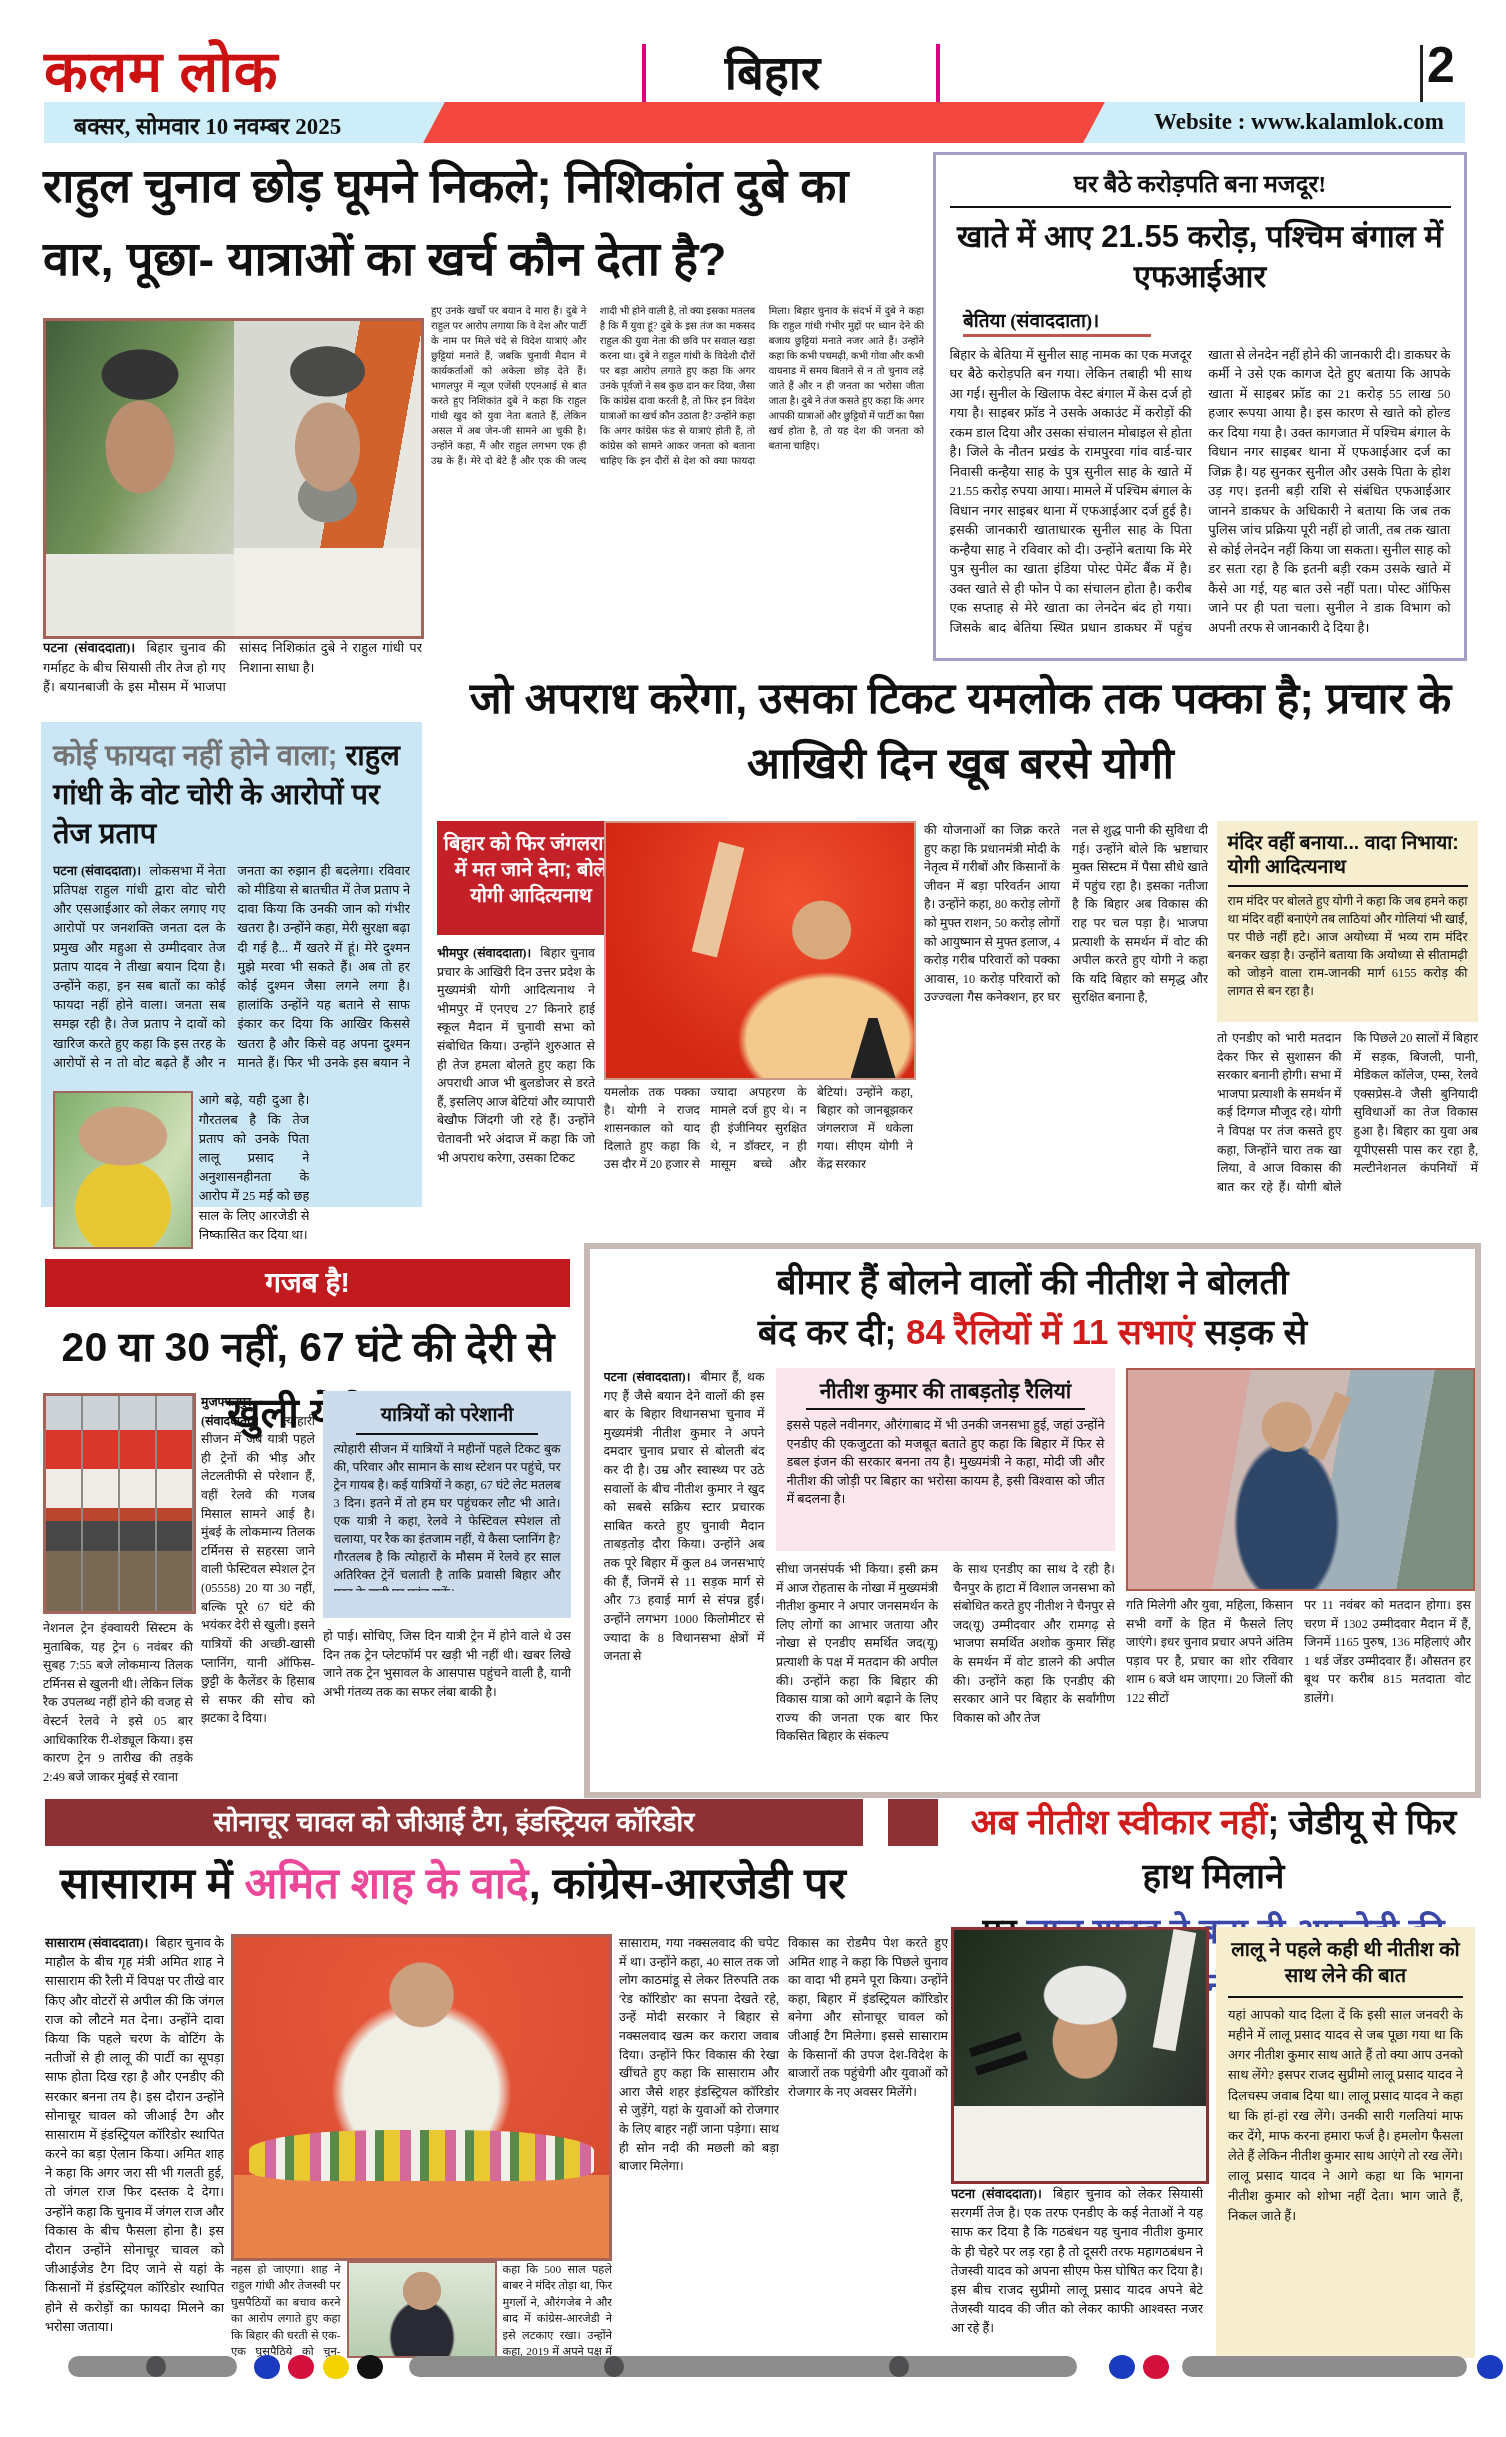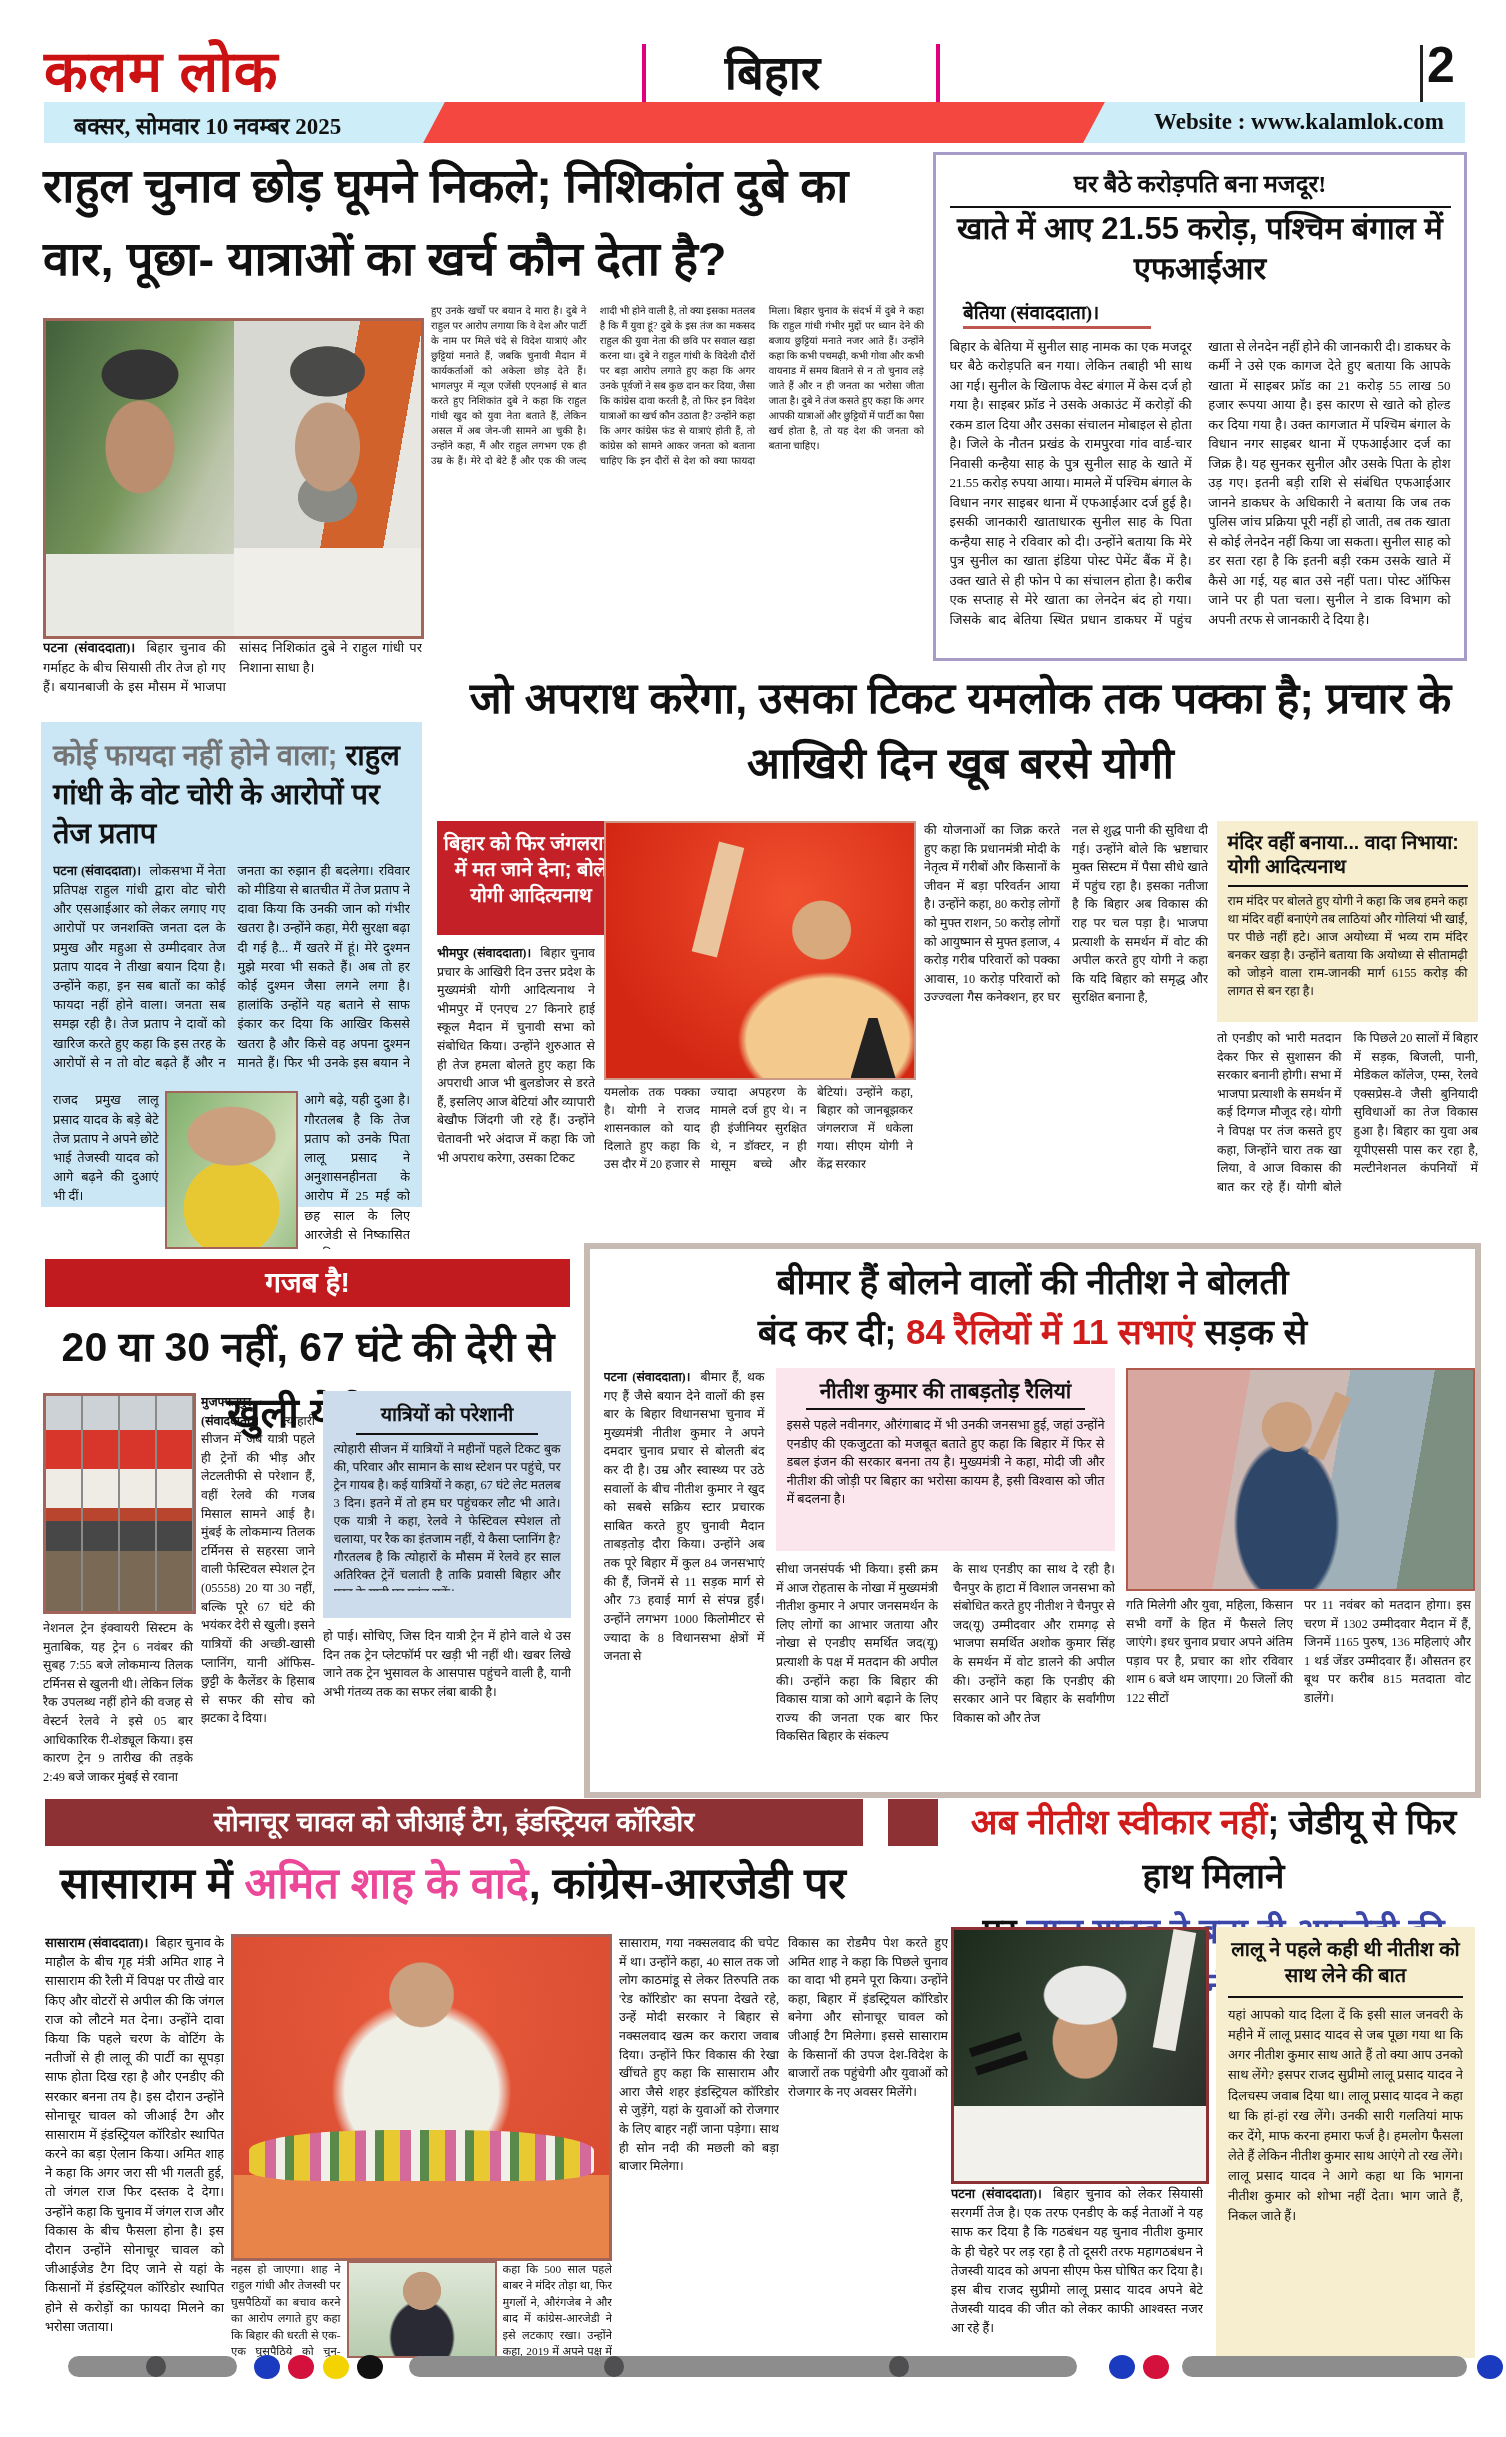--- a/index.html
+++ b/index.html
@@ -37,21 +37,21 @@
      radial-gradient(ellipse 33px 45px at 50% 40%,#c09a7e 97%,transparent),
      radial-gradient(ellipse 30px 25.5px at 50% 56%,#8b8b85 97%,transparent),
      linear-gradient(to top,#efeee8 0 28%,transparent 28%),
      linear-gradient(100deg,#d8d8d2 0 52%,#d2622c 52% 78%,#e8e6e0 78%);}
   #lead-cols{left:431px;top:303px;width:493px;height:347px;column-count:3;column-gap:13.5px;font-size:10px;}
   #lead-under{left:43px;top:638px;width:379px;height:78px;column-count:2;column-gap:13.5px;font-size:13px;}
 
   
   #fir-box{left:933px;top:152px;width:534px;height:509px;border:3.8px solid #a79cc8;background:#fff;padding:10.5px 13.5px;box-sizing:border-box;}
   #fir-kicker{font-size:24px;text-align:center;font-weight:bold;border-bottom:2.3px solid #111;padding-bottom:7.5px;}
-  #fir-headline{font-size:31px;text-align:center;margin-top:1px;line-height:1.3;}
+  #fir-headline{font-size:31px;text-align:center;margin-top:9px;line-height:1.3;}
   #fir-byline{font-size:19px;font-weight:bold;margin:9px 0 1.5px 13.5px;}
   #fir-rule{width:188px;height:3px;background:#c0574f;margin-left:13.5px;margin-bottom:7.5px;}
   #fir-body{column-count:2;column-gap:16.5px;font-size:13px;height:299px;}
 
   
   #tp-box{left:41px;top:722px;width:381px;height:485px;background:#cbe7f6;padding:13.5px 12px;box-sizing:border-box;}
   #tp-headline{font-size:29px;line-height:1.35;}
   #tp-headline .b1{color:#737373;} #tp-headline .b2{color:#111;}
   #tp-body{column-count:2;column-gap:12px;font-size:12.8px;height:225px;margin-top:9px;}
   #tp-foot{display:flex;gap:6px;margin-top:4.5px;height:158px;}
@@ -195,21 +195,20 @@
 
   <div class="abs" id="tp-box">
     <div class="hl" id="tp-headline">
       <span class="b1">कोई फायदा नहीं होने वाला;</span><span class="b2"> राहुल गांधी के वोट चोरी के आरोपों पर तेज प्रताप</span>
     </div>
     <div class="col jt" id="tp-body">
       <span class="byline">पटना (संवाददाता)।</span>
       <span>लोकसभा में नेता प्रतिपक्ष राहुल गांधी द्वारा वोट चोरी और एसआईआर को लेकर लगाए गए आरोपों पर जनशक्ति जनता दल के प्रमुख और महुआ से उम्मीदवार तेज प्रताप यादव ने तीखा बयान दिया है। उन्होंने कहा, इन सब बातों का कोई फायदा नहीं होने वाला। जनता सब समझ रही है। तेज प्रताप ने दावों को खारिज करते हुए कहा कि इस तरह के आरोपों से न तो वोट बढ़ते हैं और न जनता का रुझान ही बदलेगा। रविवार को मीडिया से बातचीत में तेज प्रताप ने दावा किया कि उनकी जान को गंभीर खतरा है। उन्होंने कहा, मेरी सुरक्षा बढ़ा दी गई है... मैं खतरे में हूं। मेरे दुश्मन मुझे मरवा भी सकते हैं। अब तो हर कोई दुश्मन जैसा लगने लगा है। हालांकि उन्होंने यह बताने से साफ इंकार कर दिया कि आखिर किससे खतरा है और किसे वह अपना दुश्मन मानते हैं। फिर भी उनके इस बयान ने राजनीतिक हलकों में नई चर्चा छेड़ दी है।</span>
     </div>
     <div id="tp-foot">
-      <div class="side jt">राजद प्रमुख लालू प्रसाद यादव के बड़े बेटे तेज प्रताप ने अपने छोटे भाई तेजस्वी यादव को आगे बढ़ने की दुआएं भी दीं।</div>
       <div id="ph-tejpratap"></div>
       <div class="side jt">आगे बढ़े, यही दुआ है। गौरतलब है कि तेज प्रताप को उनके पिता लालू प्रसाद ने अनुशासनहीनता के आरोप में 25 मई को छह साल के लिए आरजेडी से निष्कासित कर दिया था।</div>
     </div>
   </div>
 
   <div class="abs hl" id="yg-headline">जो अपराध करेगा, उसका टिकट यमलोक तक पक्का है; प्रचार के आखिरी दिन खूब बरसे योगी</div>
   <div class="abs" id="yg-redbox">बिहार को फिर जंगलराज में मत जाने देना; बोले योगी आदित्यनाथ</div>
   <div class="abs col jt" id="yg-col-left">
     <span class="byline">भीमपुर (संवाददाता)।</span>
     <span>बिहार चुनाव प्रचार के आखिरी दिन उत्तर प्रदेश के मुख्यमंत्री योगी आदित्यनाथ ने भीमपुर में एनएच 27 किनारे हाई स्कूल मैदान में चुनावी सभा को संबोधित किया। उन्होंने शुरुआत से ही तेज हमला बोलते हुए कहा कि अपराधी आज भी बुलडोजर से डरते हैं, इसलिए आज बेटियां और व्यापारी बेखौफ जिंदगी जी रहे हैं। उन्होंने चेतावनी भरे अंदाज में कहा कि जो भी अपराध करेगा, उसका टिकट</span>

